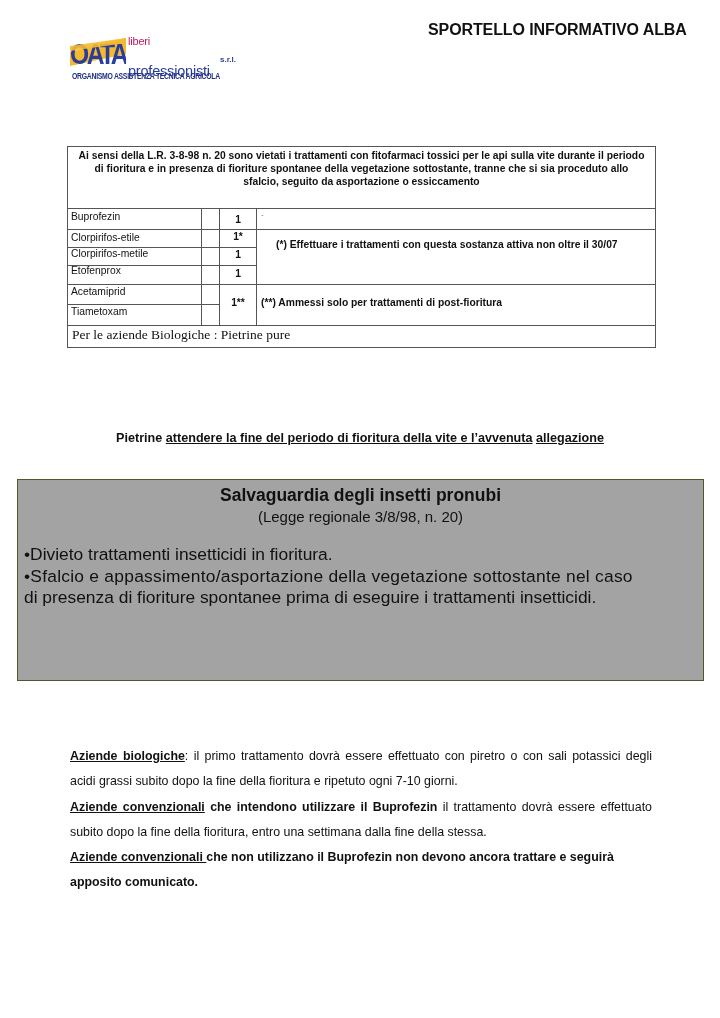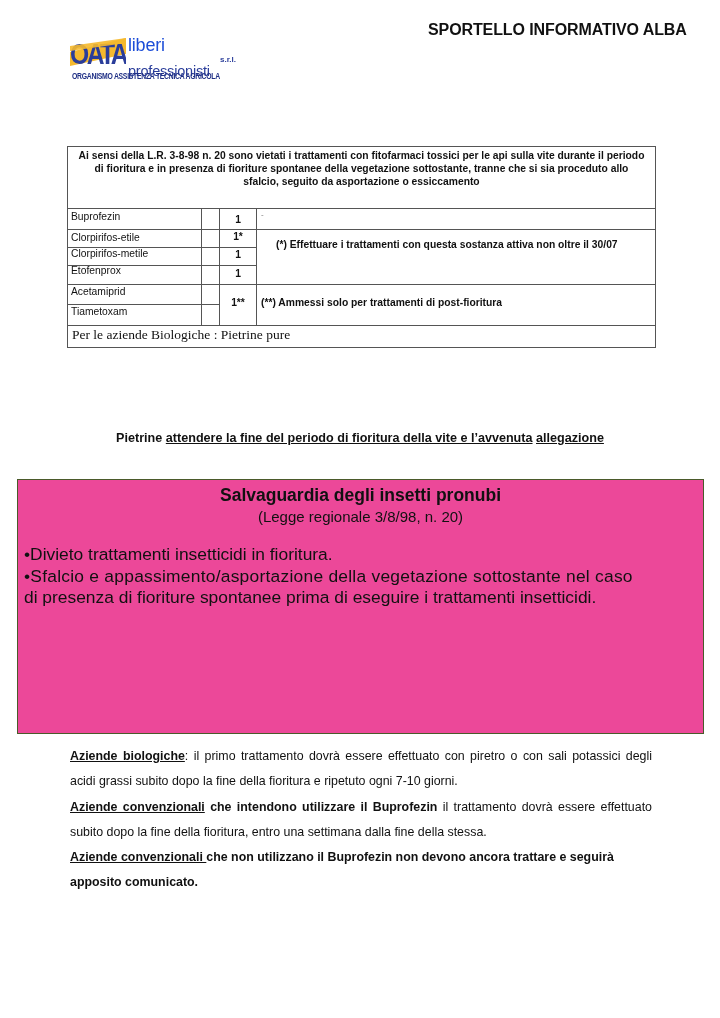--- a/index.html
+++ b/index.html
@@ -4,21 +4,21 @@
 <style>
   html, body { margin: 0; padding: 0; background: #ffffff; }
   body { width: 720px; height: 1018px; position: relative; overflow: hidden;
          font-family: "Liberation Sans", sans-serif; color: #111; }
 
   .header-right { position: absolute; left: 428px; top: 21px; font-size: 16px; font-weight: bold; letter-spacing: -0.1px; }
 
   
   .logo { position: absolute; left: 70px; top: 38px; width: 170px; height: 52px; }
   .logo-mark { position: absolute; left: 0; top: 0; width: 56px; height: 28px; }
-  .logo-line1 { position: absolute; left: 58px; top: -3px; font-size: 18px; color: #1d4ed8; letter-spacing: -0.2px; }
+  .logo-line1 { position: absolute; left: 58px; top: -3px; font-size: 11px; color: #be185d; letter-spacing: -0.2px; }
   .logo-line2 { position: absolute; left: 58px; top: 25px; font-size: 14.5px; color: #2a3d9a; letter-spacing: -0.2px; }
   .logo-srl { position: absolute; left: 150px; top: 17px; font-size: 8px; color: #2a3d9a; font-weight: bold; }
   .logo-org { position: absolute; left: 2px; top: 33px; font-size: 8.4px; color: #1f2f85; font-weight: bold; letter-spacing: -0.35px; transform: scaleX(0.82); transform-origin: left top; white-space: nowrap; }
 
   
   .rtable { position: absolute; left: 67px; top: 146px; width: 589px; border: 1px solid #555; box-sizing: border-box; }
   .rrow { position: relative; border-bottom: 1px solid #555; box-sizing: border-box; }
   .rrow.last { border-bottom: none; }
   .rcell-full { text-align: center; font-size: 10.3px; font-weight: bold; line-height: 13px; padding: 2px 8px; }
   .grid { position: relative; height: 116px; border-bottom: 1px solid #555; }
@@ -26,21 +26,21 @@
   .gline-h { position: absolute; height: 1px; background: #555; }
   .gtxt { position: absolute; font-size: 10.3px; }
   .gcount { position: absolute; font-size: 10.3px; font-weight: bold; text-align: center; width: 36px; }
   .gnote { position: absolute; font-size: 10.3px; font-weight: bold; }
   .bio-row { font-family: "Liberation Serif", serif; font-size: 13.5px; padding: 1px 4px; height: 21px; box-sizing: border-box; }
 
   .notice { position: absolute; left: 0; width: 720px; top: 431px; text-align: center; font-size: 12.6px; font-weight: bold; }
   .notice .u { text-decoration: underline; }
 
   
-  .greenbox { position: absolute; left: 17px; top: 479px; width: 687px; height: 255px; background: #ec4899; border: 1px solid #4a5a2a; box-sizing: border-box; }
+  .greenbox { position: absolute; left: 17px; top: 479px; width: 687px; height: 202px; background: #a3a3a3; border: 1px solid #4a5a2a; box-sizing: border-box; }
   .gb-title { position: absolute; left: 0; right: 0; top: 5px; text-align: center; font-size: 17.5px; font-weight: bold; }
   .gb-sub { position: absolute; left: 0; right: 0; top: 28px; text-align: center; font-size: 15px; }
   .gb-list { position: absolute; left: 6px; right: 6px; top: 64px; font-size: 17.4px; line-height: 21.5px; }
   .gb-list div { white-space: nowrap; }
 
   
   .para { position: absolute; left: 70px; width: 582px; font-size: 12.4px; line-height: 25.3px; top: 744px; text-align: justify; }
   .para .ub { font-weight: bold; text-decoration: underline; }
   .para .b { font-weight: bold; }
   .para p { margin: 0; }

